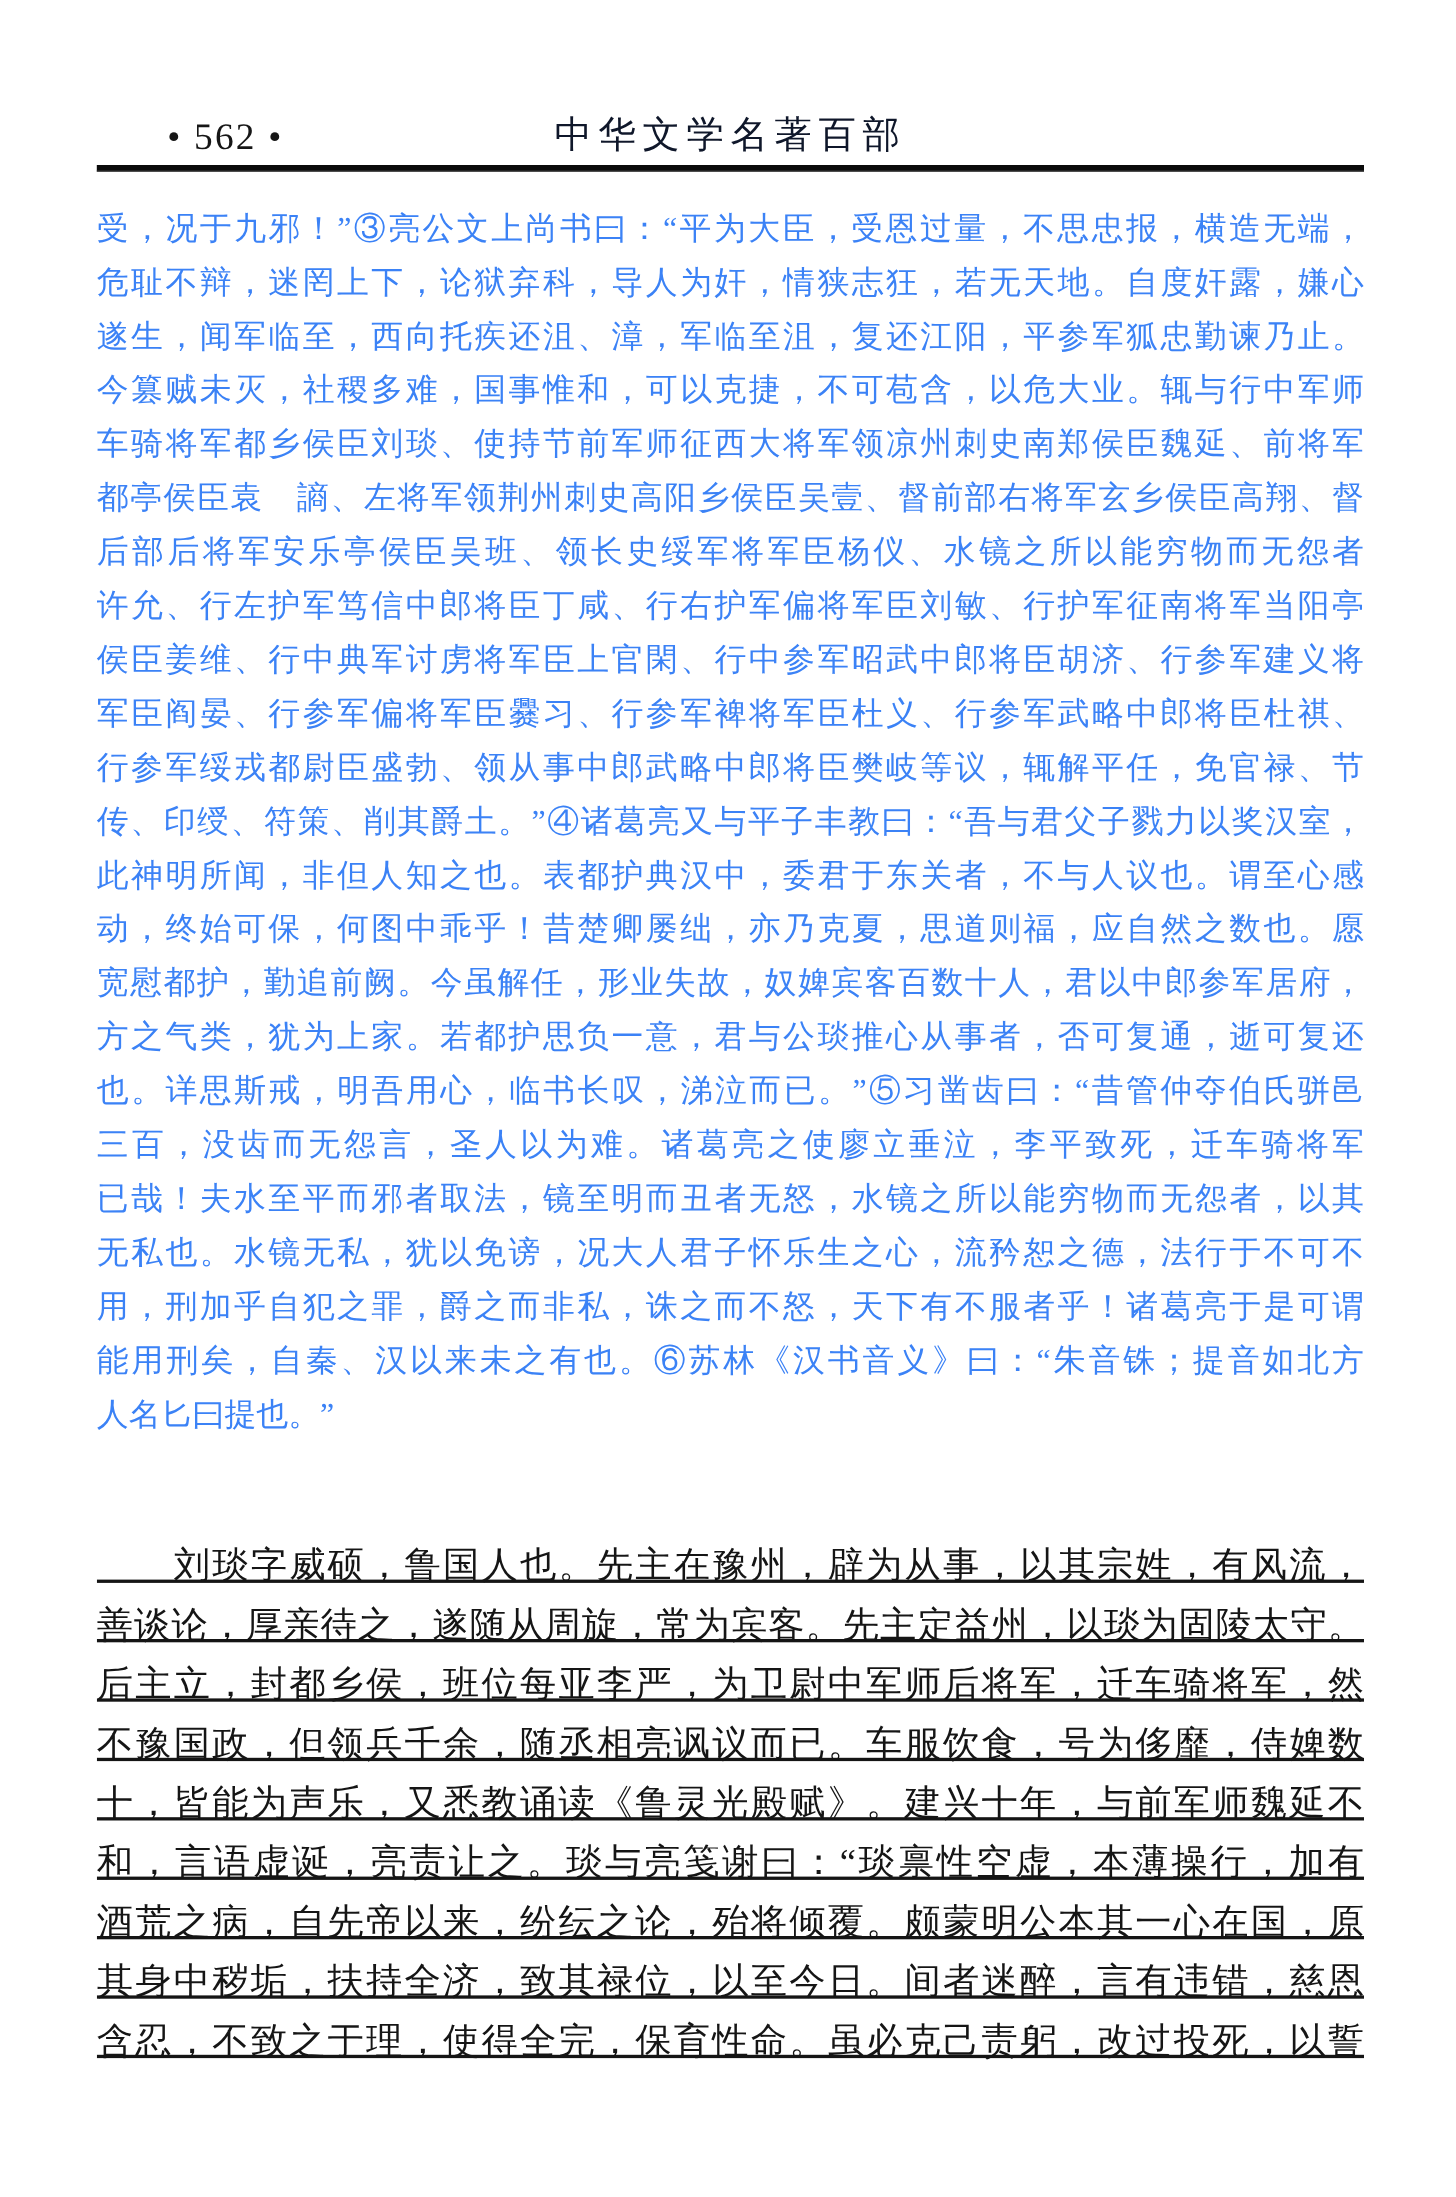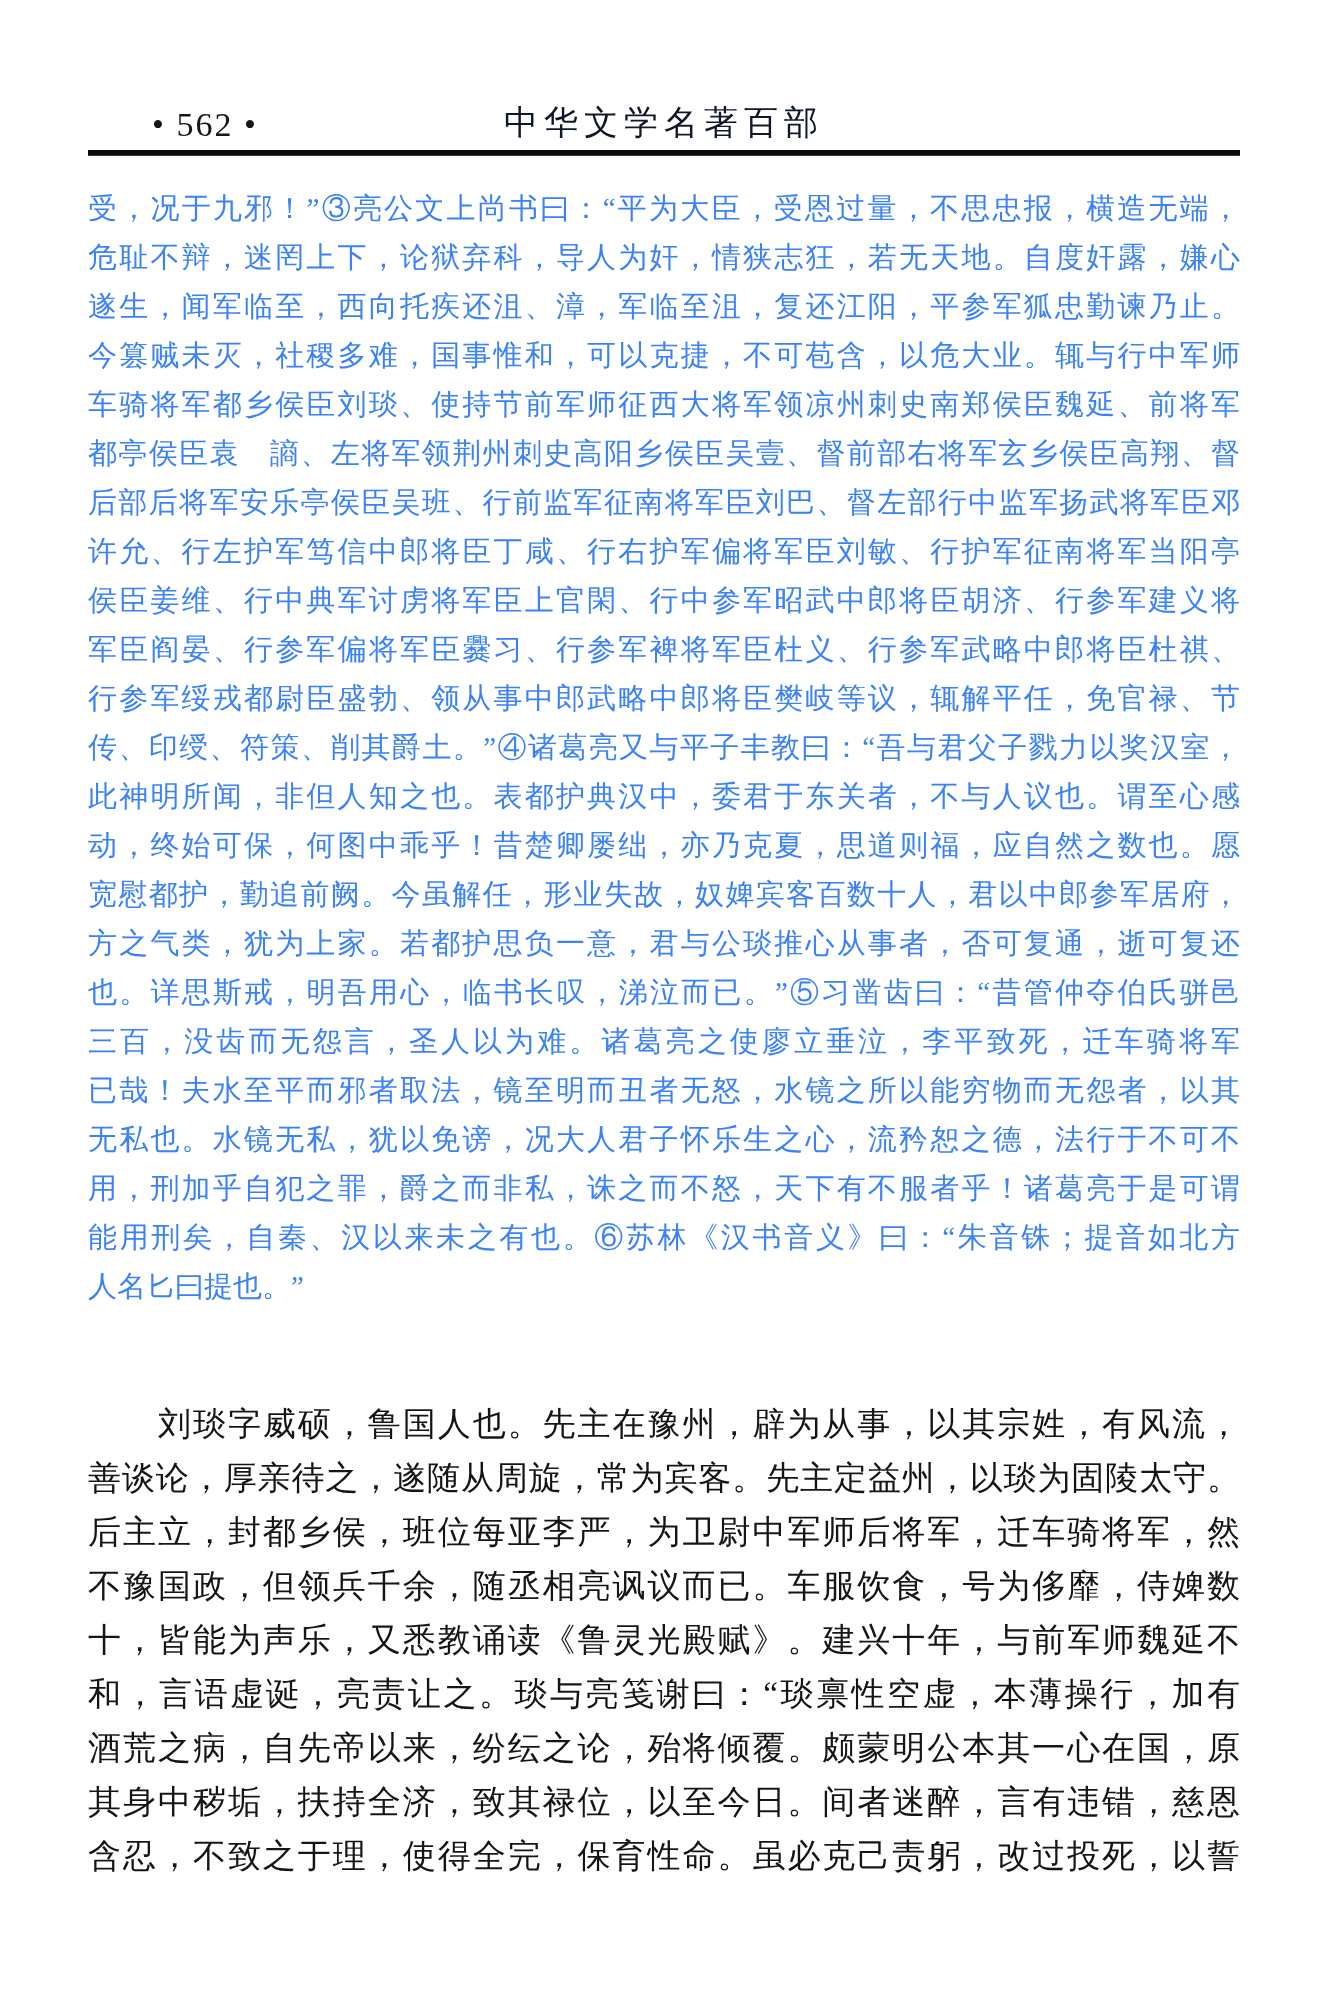--- a/index.html
+++ b/index.html
@@ -68,20 +68,21 @@
   }
   .main-block .line {
     font-size: 33px;
     line-height: 54px;
     height: 54px;
     text-align: justify;
     text-align-last: justify;
     text-justify: inter-character;
     color: #151515;
     overflow: hidden;
+    text-decoration: underline;
   }
   .line.no-just {
     text-align: left;
     text-align-last: left;
   }
 </style>
 </head>
 <body>
 
 <div class="page">
@@ -93,21 +94,21 @@
 
   <div class="header-rule"></div>
 
   <section class="annotation-block" id="annotation-block">
       <div class="line">受，况于九邪！”③亮公文上尚书曰：“平为大臣，受恩过量，不思忠报，横造无端，</div>
       <div class="line">危耻不辩，迷罔上下，论狱弃科，导人为奸，情狭志狂，若无天地。自度奸露，嫌心</div>
       <div class="line">遂生，闻军临至，西向托疾还沮、漳，军临至沮，复还江阳，平参军狐忠勤谏乃止。</div>
       <div class="line">今篡贼未灭，社稷多难，国事惟和，可以克捷，不可苞含，以危大业。辄与行中军师</div>
       <div class="line">车骑将军都乡侯臣刘琰、使持节前军师征西大将军领凉州刺史南郑侯臣魏延、前将军</div>
       <div class="line">都亭侯臣袁　謪、左将军领荆州刺史高阳乡侯臣吴壹、督前部右将军玄乡侯臣高翔、督</div>
-      <div class="line">后部后将军安乐亭侯臣吴班、行前监军征南将军臣刘巴、督左部行中监军扬武将军臣邓</div>
+      <div class="line">后部后将军安乐亭侯臣吴班、领长史绥军将军臣杨仪、水镜之所以能穷物而无怨者</div>
       <div class="line">许允、行左护军笃信中郎将臣丁咸、行右护军偏将军臣刘敏、行护军征南将军当阳亭</div>
       <div class="line">侯臣姜维、行中典军讨虏将军臣上官閑、行中参军昭武中郎将臣胡济、行参军建义将</div>
       <div class="line">军臣阎晏、行参军偏将军臣爨习、行参军裨将军臣杜义、行参军武略中郎将臣杜祺、</div>
       <div class="line">行参军绥戎都尉臣盛勃、领从事中郎武略中郎将臣樊岐等议，辄解平任，免官禄、节</div>
       <div class="line">传、印绶、符策、削其爵土。”④诸葛亮又与平子丰教曰：“吾与君父子戮力以奖汉室，</div>
       <div class="line">此神明所闻，非但人知之也。表都护典汉中，委君于东关者，不与人议也。谓至心感</div>
       <div class="line">动，终始可保，何图中乖乎！昔楚卿屡绌，亦乃克夏，思道则福，应自然之数也。愿</div>
       <div class="line">宽慰都护，勤追前阙。今虽解任，形业失故，奴婢宾客百数十人，君以中郎参军居府，</div>
       <div class="line">方之气类，犹为上家。若都护思负一意，君与公琰推心从事者，否可复通，逝可复还</div>
       <div class="line">也。详思斯戒，明吾用心，临书长叹，涕泣而已。”⑤习凿齿曰：“昔管仲夺伯氏骈邑</div>

